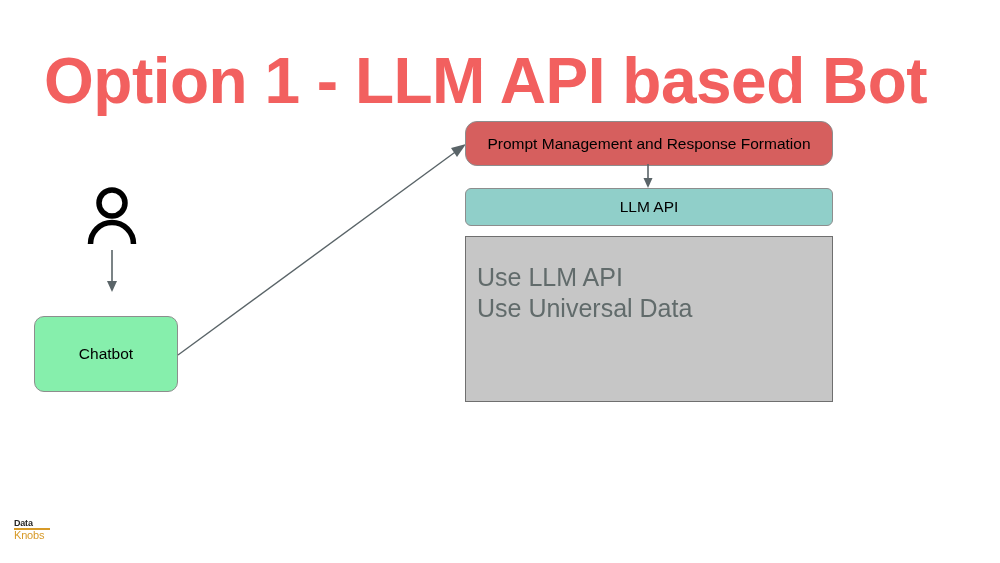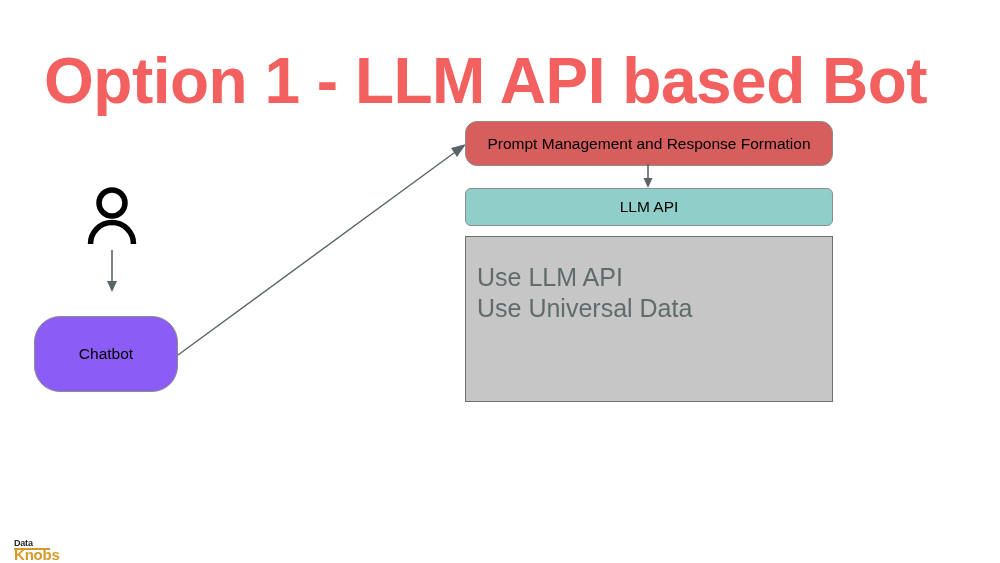--- a/index.html
+++ b/index.html
@@ -85,23 +85,23 @@
     color: #616b6b;
     text-align: left;
     white-space: nowrap;
   }
 
   #node-chatbot {
     left: 34px;
     top: 316px;
     width: 144px;
     height: 76px;
-    background: #8b5cf6;
+    background: #86efac;
     border: 1px solid #8d8d8d;
-    border-radius: 26px;
+    border-radius: 10px;
     font-size: 15.5px;
   }
 
   
   #person-icon {
     position: absolute;
     left: 86px;
     top: 186px;
     width: 52px;
     height: 58px;
@@ -124,32 +124,31 @@
     width: 38px;
     height: 28px;
   }
   #logo .logo-word-top {
     font-family: "Liberation Sans", sans-serif;
     font-size: 9px;
     font-weight: bold;
     color: #262626;
     line-height: 10px;
     letter-spacing: -0.2px;
-    margin-top: 20px;
   }
   #logo .logo-rule {
     width: 36px;
     height: 2px;
     background: #d79a28;
     margin: 0px 0 0px 0;
   }
   #logo .logo-word-bottom {
     font-family: "Liberation Sans", sans-serif;
-    font-size: 15px;
-    font-weight: bold;
+    font-size: 11px;
+    font-weight: normal;
     color: #d79a28;
     line-height: 10px;
     letter-spacing: -0.2px;
   }
 </style>
 </head>
 <body>
 
 <div id="slide">
 

